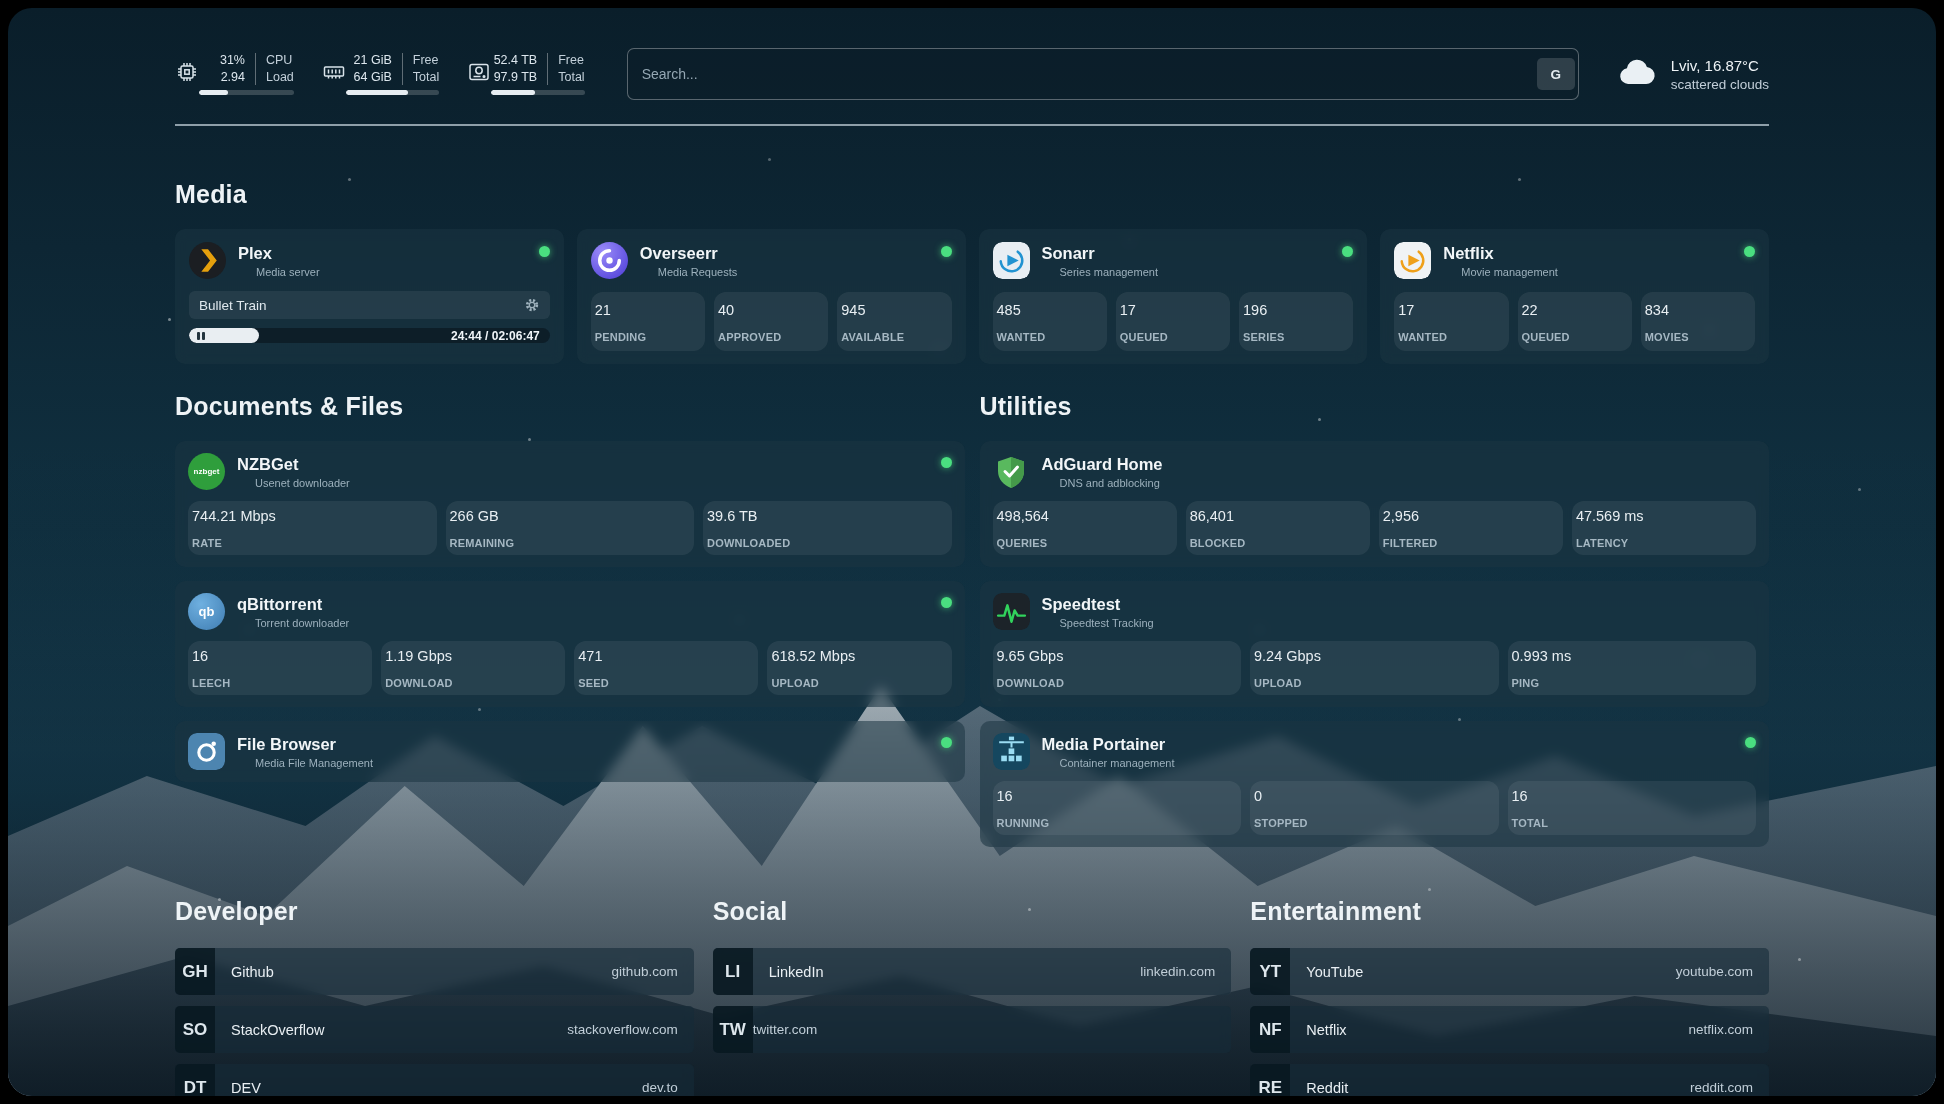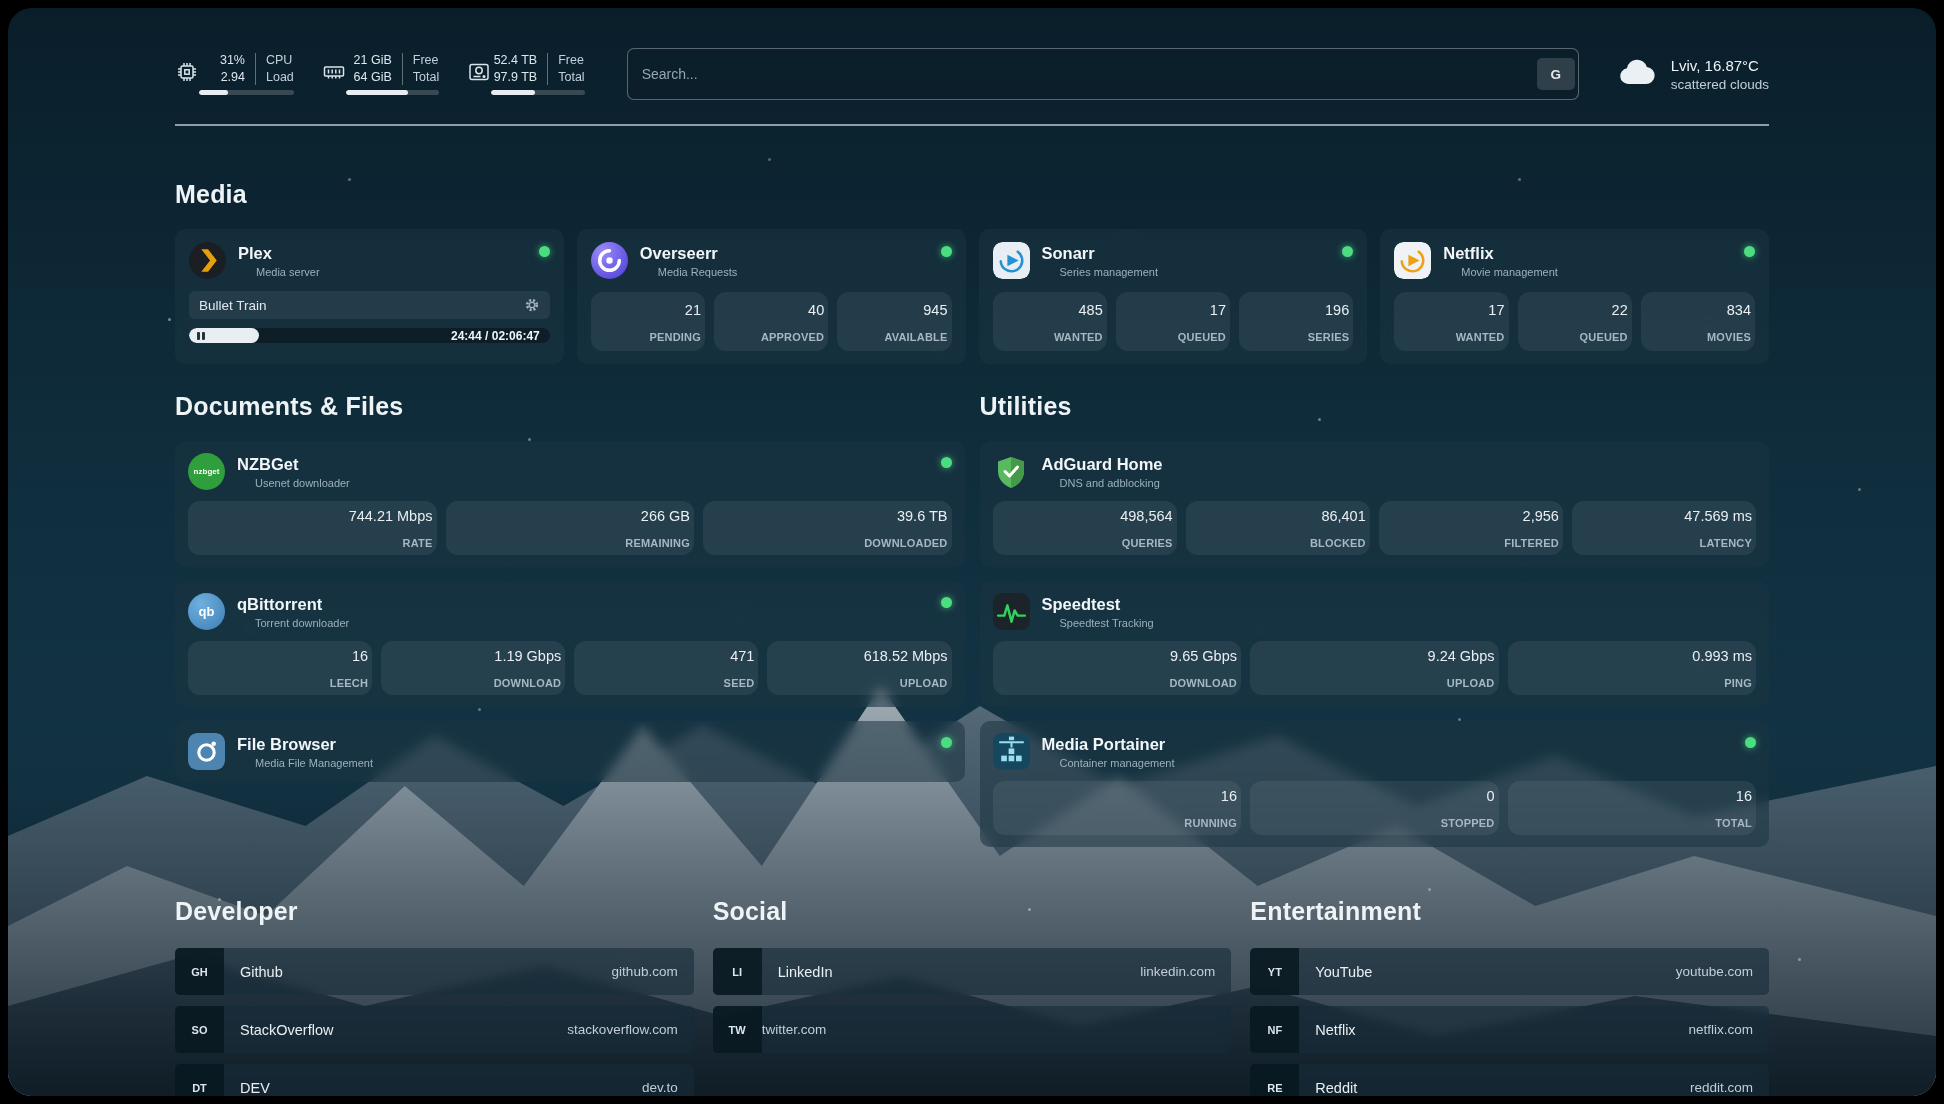--- a/index.html
+++ b/index.html
@@ -65,21 +65,21 @@
   .icon-text { position:absolute; inset:0; display:flex; align-items:center; justify-content:center; color:#fff; font-weight:700; }
   .app-meta { min-width:0; }
   .app-name { font-size:16.5px; font-weight:700; color:#f2f6f8; white-space:nowrap; }
   .app-sub { font-size:11px; color:#9db1bd; margin-top:3px; white-space:nowrap;margin-left:18px; }
   .status-dot { width:11px; height:11px; border-radius:50%; background:#4ade80; box-shadow:0 0 7px rgba(74,222,128,.7); margin-left:auto; align-self:flex-start; margin-top:4px; flex:none; }
 
   .stats { display:grid; gap:9px; margin-top:11px; }
   .media-grid .stats { margin-top:13px; }
   .stats.c3 { grid-template-columns:repeat(3,1fr); }
   .stats.c4 { grid-template-columns:repeat(4,1fr); }
-  .stat { background:rgba(255,255,255,.07); border-radius:12px; text-align:right; padding:7px 4px 6px; }
+  .stat { background:rgba(255,255,255,.07); border-radius:12px; text-align:left; padding:7px 4px 6px; }
   .media-grid .stat { padding:10px 4px 8px; }
   .stat-value { font-size:14.5px; color:#e9eff3; white-space:nowrap; }
   .stat-label { font-size:11px; font-weight:700; color:#a6b8c3; margin-top:13px; letter-spacing:.2px; }
 
   
   .plex-nowplaying { margin-top:12px; background:rgba(255,255,255,.07); border-radius:6px; padding:6px 10px; display:flex; align-items:center; justify-content:space-between; }
   .plex-np-title { font-size:13.5px; color:#dfe8ee; }
   .gear-btn { background:none; border:none; cursor:pointer; display:flex; padding:0; }
   .plex-progress { margin-top:9px; height:15px; background:rgba(9,22,31,.65); border-radius:9px; position:relative; display:flex; align-items:center; overflow:hidden; }
   .plex-progress-fill { height:100%; background:#e9eef2; border-radius:9px; display:flex; align-items:center; padding-left:8px; gap:2.5px; cursor:pointer; }
@@ -87,21 +87,21 @@
   .plex-time { position:absolute; right:10px; font-size:12px; font-weight:700; color:#f0f5f8; }
 
   
   .columns { display:grid; grid-template-columns:1fr 1fr; gap:15px; margin-top:28px; }
   .stack { display:flex; flex-direction:column; gap:14px; margin-top:20px; }
 
   
   .bookmarks { display:grid; grid-template-columns:1fr 1fr 1fr; gap:19px; margin-top:50px; }
   .bm-list { display:flex; flex-direction:column; gap:11px; margin-top:22px; }
   .bm-row { display:flex; align-items:stretch; height:47px; background:rgba(22,44,56,.6); border-radius:5px; overflow:hidden; cursor:pointer; backdrop-filter:blur(5px); }
-  .bm-abbr { width:49px; flex:none; background:rgba(8,22,31,.8); color:#dde6ec; font-weight:700; font-size:11px; display:flex; align-items:center; justify-content:center; }
+  .bm-abbr { width:40px; flex:none; background:rgba(8,22,31,.8); color:#dde6ec; font-weight:700; font-size:17px; display:flex; align-items:center; justify-content:center; }
   .bm-name { flex:1; display:flex; align-items:center; padding-left:16px; font-size:14.5px; color:#e9eff3; }
   .bm-url { display:flex; align-items:center; padding-right:16px; font-size:13.5px; color:#c1ced8; }
 </style>
 </head>
 <body>
 
 <div class="screen">
 
   <svg class="mountains" viewBox="0 0 1944 560" preserveAspectRatio="none">
     <defs>

